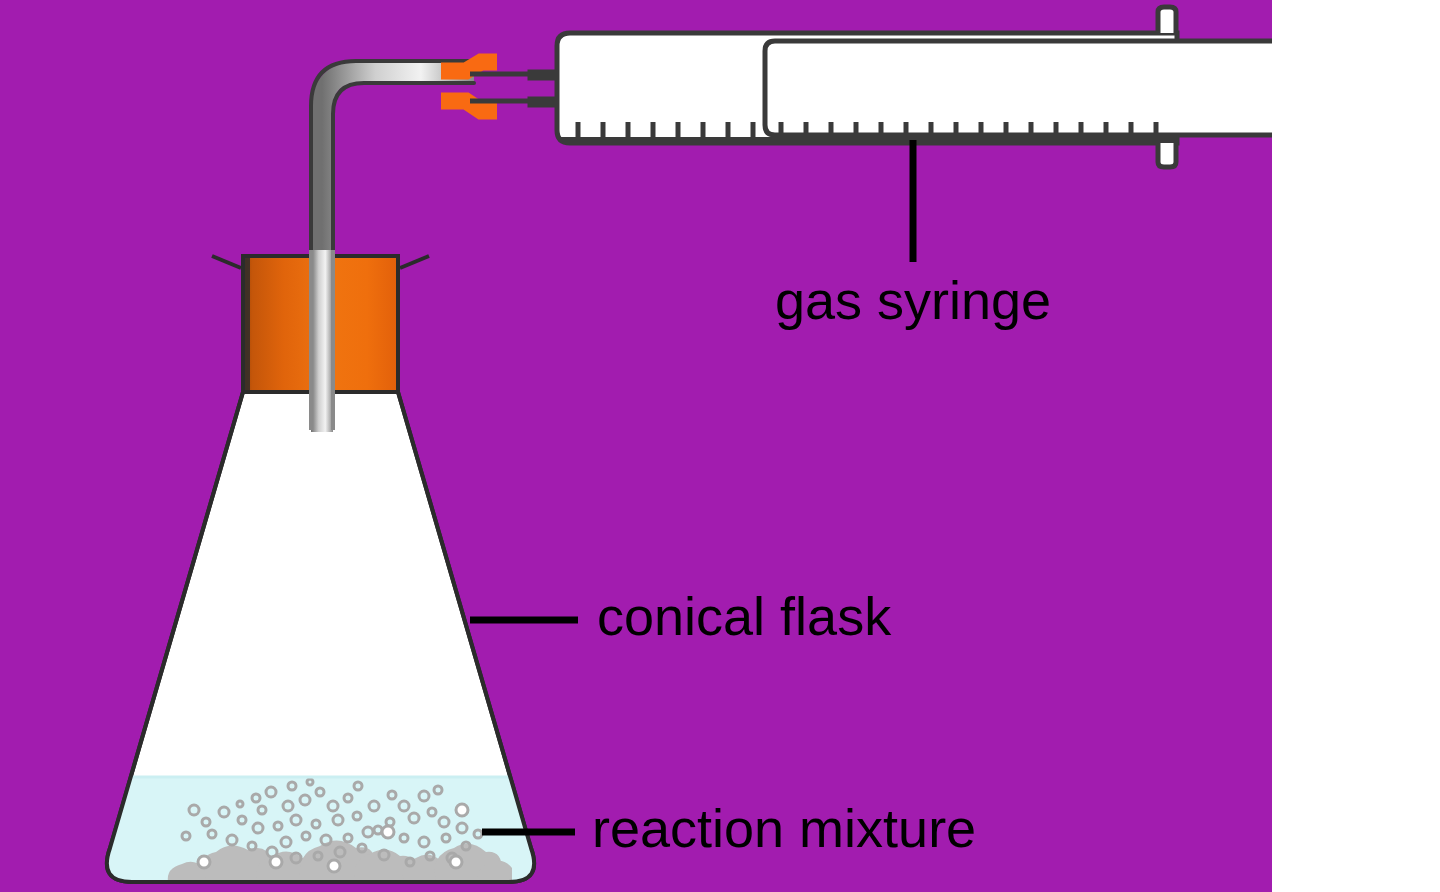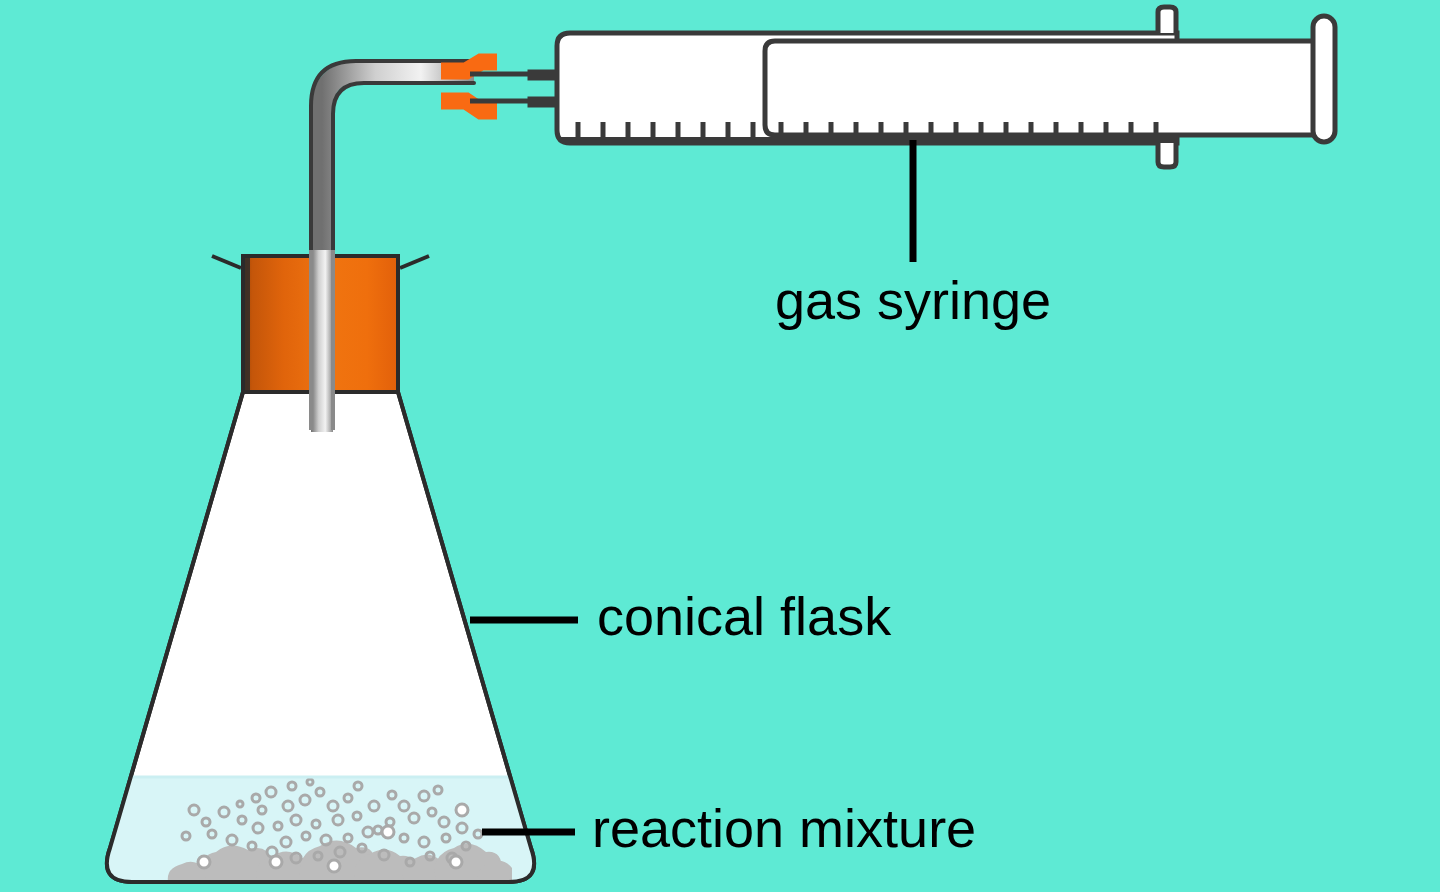--- a/index.html
+++ b/index.html
@@ -6,23 +6,23 @@
   html, body {
     margin: 0;
     padding: 0;
     background: #ffffff;
   }
   body {
     font-family: "Liberation Sans", sans-serif;
   }
   #stage {
     position: relative;
-    width: 1440px;
+    width: 1272px;
     height: 892px;
-    background: #5eead4;
+    background: #a21caf;
     overflow: hidden;
   }
   #diagram-svg {
     position: absolute;
     left: 0;
     top: 0;
     width: 1440px;
     height: 892px;
     display: block;
   }

